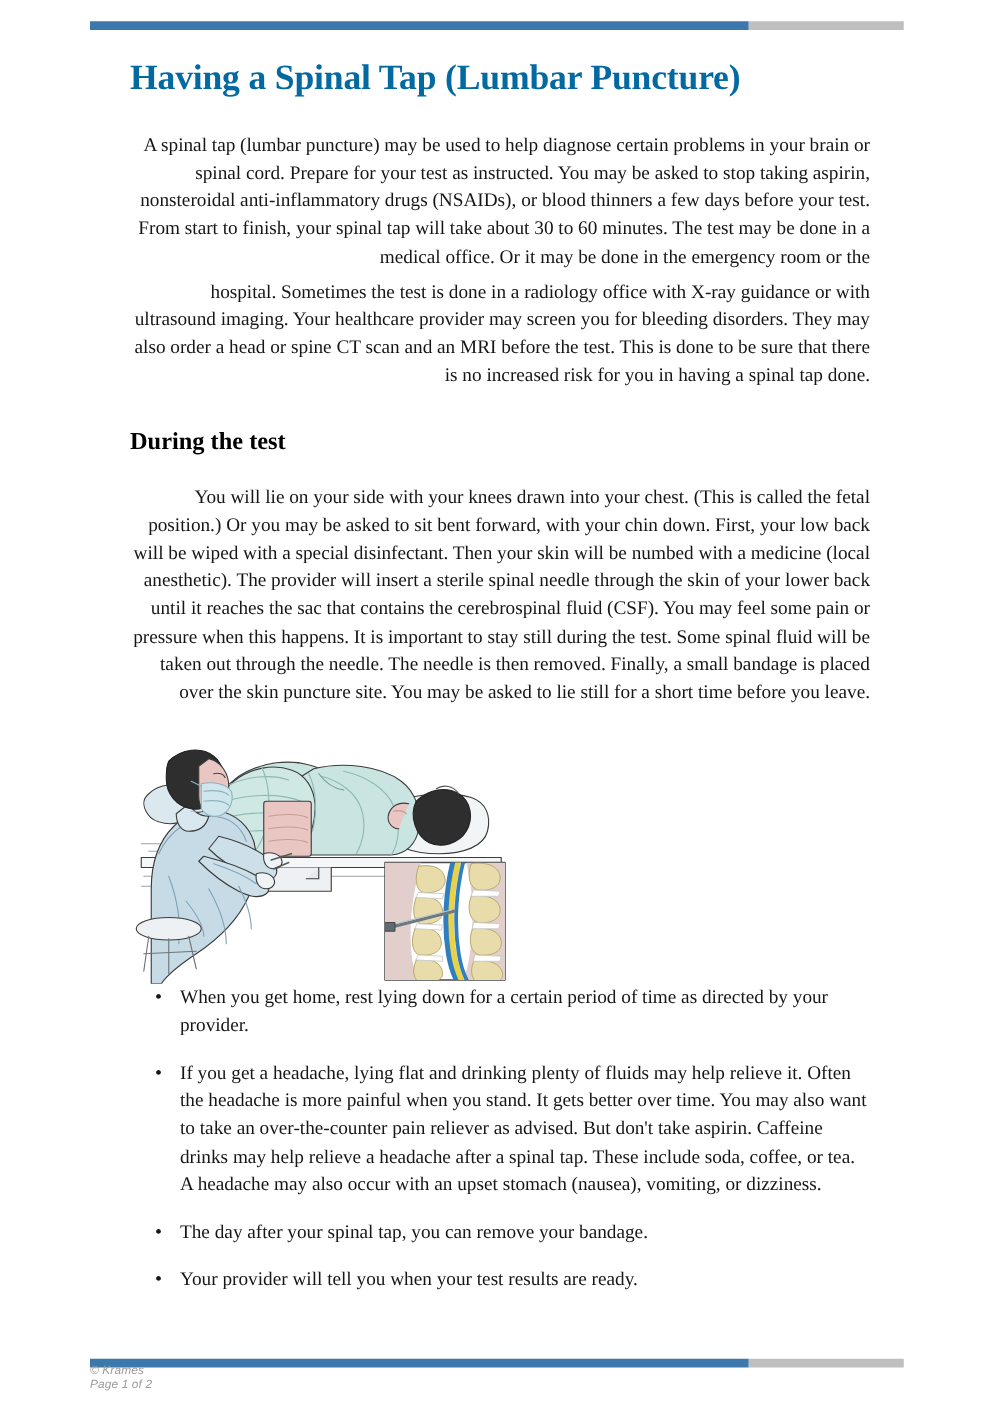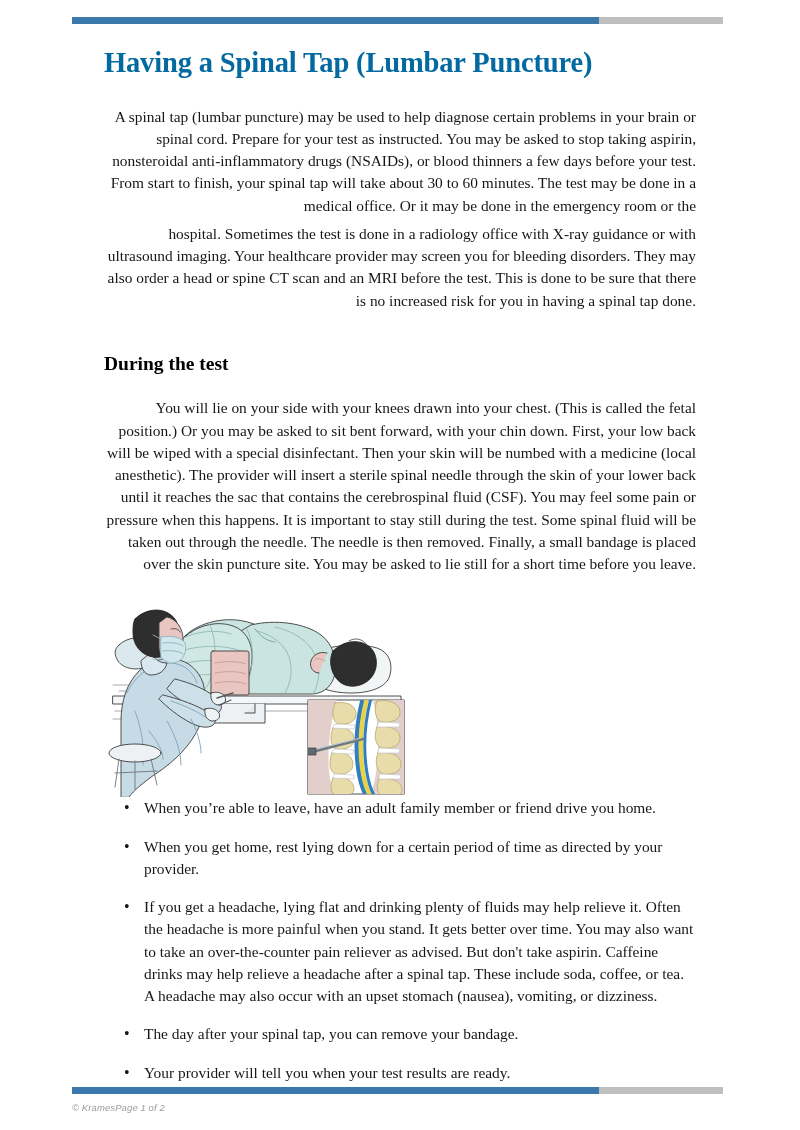--- a/index.html
+++ b/index.html
@@ -57,21 +57,21 @@
     line-height: 1.18;
     margin: 0 0 26px 0;
     letter-spacing: -0.15px;
     color: #0369a1;
   }
 
   h2.section-heading {
     font-size: 19.5px;
     font-weight: bold;
     line-height: 1.2;
-    margin: 40px 0 22px 0;
+    margin: 30px 0 22px 0;
     color: #000000;
   }
 
   p.body-text {
     font-size: 15.4px;
     line-height: 1.445;
     margin: 0 0 6px 0;
     text-align: right;
     color: #161616;
   }
@@ -107,26 +107,27 @@
   }
   .figure svg { display: block; }
 
   
   .footer {
     position: absolute;
     left: 72px;
     right: 77px;
     bottom: 17px;
     display: flex;
-    justify-content: flex-start;
+    justify-content: flex-end;
     align-items: baseline;
     font-family: "Liberation Sans", sans-serif;
     font-size: 9.5px;
     font-style: italic;
     color: #9b9b9b;
+    flex-direction: column;
   }
   .footer-left { letter-spacing: .1px; }
   .footer-right { letter-spacing: .1px; }
 </style>
 </head>
 <body>
 
 <div class="page">
 
   <div class="rule-wrap rule-top">
@@ -309,21 +310,20 @@
               <rect x="201" y="147" width="10" height="7" fill="#5d6a70" stroke="#3c3c3c" stroke-width="0.7"></rect>
             </g>
           </g>
 
         </g>
       </svg>
     </div>
 
 
     <ul class="bullet-list">
-      <li>When you’re able to leave, have an adult family member or friend drive you home.</li>
       <li>When you get home, rest lying down for a certain period of time as directed by your provider.</li>
       <li>If you get a headache, lying flat and drinking plenty of fluids may help relieve it. Often the headache is more painful when you stand. It gets better over time. You may also want to take an over-the-counter pain reliever as advised. But don't take aspirin. Caffeine drinks may help relieve a headache after a spinal tap. These include soda, coffee, or tea. A headache may also occur with an upset stomach (nausea), vomiting, or dizziness.</li>
       <li>The day after your spinal tap, you can remove your bandage.</li>
       <li>Your provider will tell you when your test results are ready.</li>
     </ul>
 
   </div>
 
   <div class="rule-wrap rule-bottom">
     <div class="rule-blue"></div>

